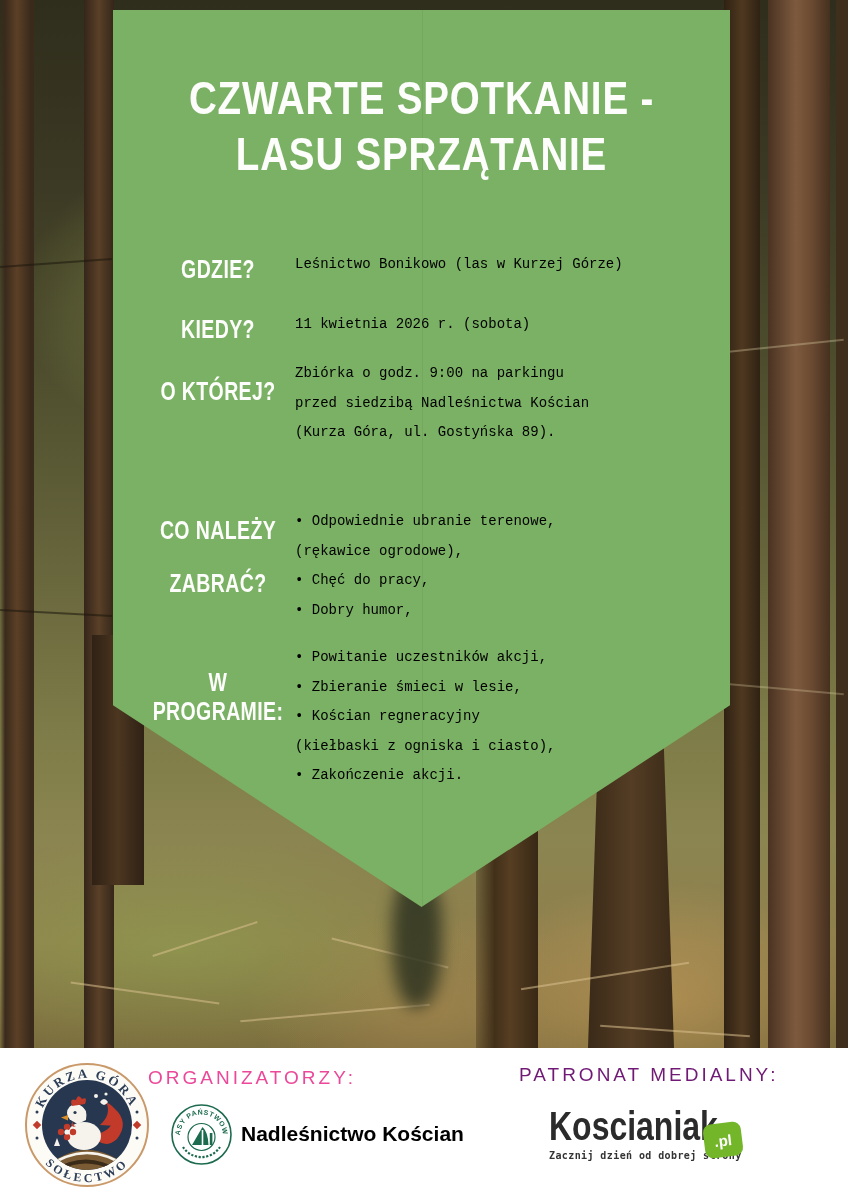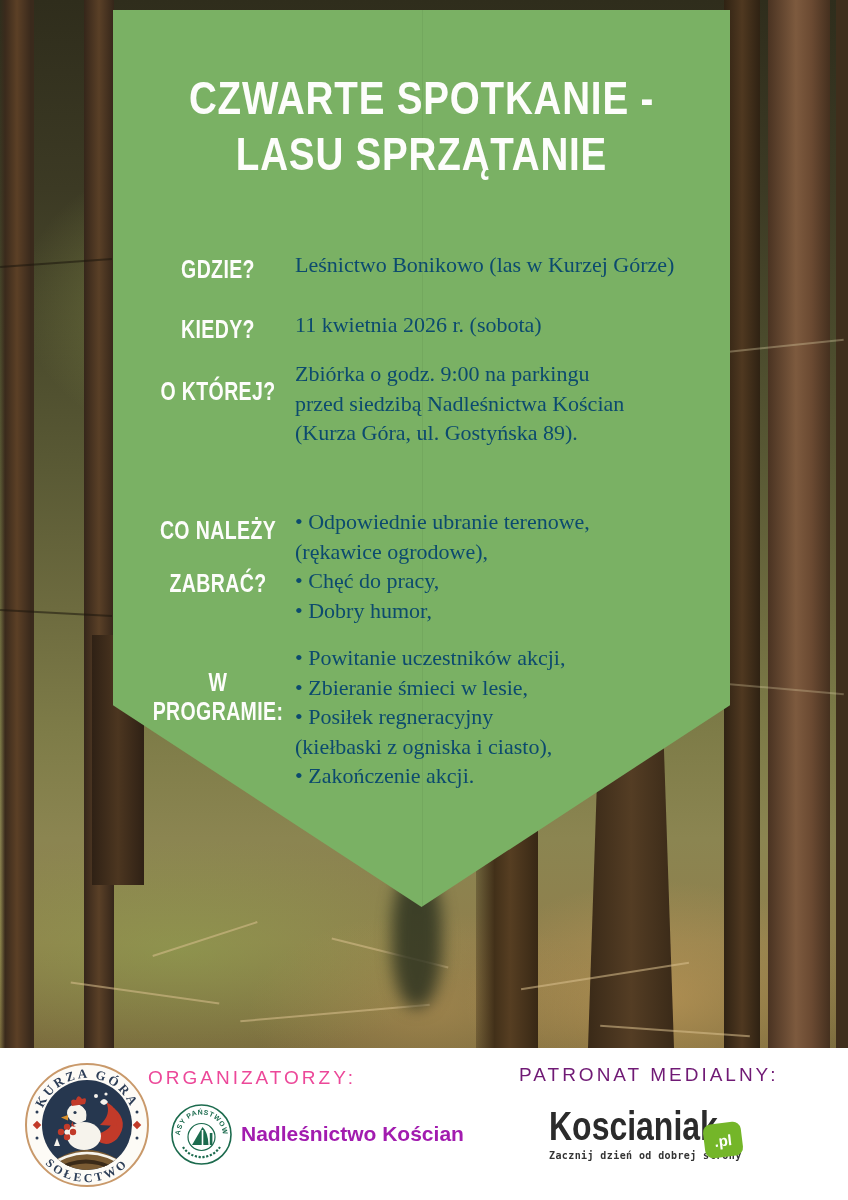--- a/index.html
+++ b/index.html
@@ -50,33 +50,33 @@
   
   .pennant{position:absolute;left:113px;top:10px;width:617px;height:897px;
       background:#7ab164;
       clip-path:polygon(0 0,100% 0,100% 77.5%,50% 100%,0 77.5%);}
   .fold{position:absolute;left:50%;top:0;width:1px;height:100%;background:rgba(0,0,0,.05);}
   .title{position:absolute;left:0;top:60px;width:100%;text-align:center;color:#fdfdfb;
       font-weight:700;font-size:47px;line-height:56px;transform:scaleX(.82);
       letter-spacing:1px;}
   .lbl{position:absolute;width:180px;left:15px;text-align:center;color:#fdfdfb;
       font-weight:700;font-size:25px;transform:scaleX(.78);letter-spacing:.5px;}
-  .content{position:absolute;left:182px;width:432px;color:#0c4a6e;
-      font-family:Liberation Serif, serif;font-size:22px;line-height:29.5px;
+  .content{position:absolute;left:182px;width:432px;color:#000000;
+      font-family:Liberation Mono, monospace;font-size:14px;line-height:29.5px;
       font-weight:400;}
 
   
   .footer{position:absolute;left:0;top:1048px;width:848px;height:152px;background:#ffffff;}
   .org-label{position:absolute;left:148px;top:1067px;color:#ec4899;font-size:19px;
       letter-spacing:3px;font-weight:400;}
   .pat-label{position:absolute;left:519px;top:1064px;color:#701a75;font-size:19px;
       letter-spacing:3px;font-weight:400;}
   .kurza-logo{position:absolute;left:24px;top:1062px;width:126px;height:126px;}
   .lp-logo{position:absolute;left:170px;top:1103px;width:63px;height:63px;}
-  .nadl{position:absolute;left:241px;top:1122px;color:#a21caf;font-size:21px;font-weight:700;}
+  .nadl{position:absolute;left:241px;top:1122px;color:#000000;font-size:21px;font-weight:700;}
   .kosc{position:absolute;left:549px;top:1105px;width:210px;}
   .kosc-name{font-size:41px;font-weight:700;color:#2b2b2b;transform:scaleX(.78);
       transform-origin:left center;display:inline-block;letter-spacing:0;line-height:42px;}
   .kosc-badge{position:absolute;left:155px;top:18px;width:38px;height:34px;background:#74b629;
       border-radius:8px;transform:rotate(-7deg);display:flex;align-items:center;justify-content:center;}
   .kosc-badge span{color:#fff;font-weight:700;font-size:15px;}
   .kosc-tag{margin-top:3px;font-family:"DejaVu Sans Mono",monospace;font-weight:700;
       font-size:10px;color:#333;letter-spacing:.4px;}
 </style>
 </head>
@@ -137,21 +137,21 @@
       <div>• Odpowiednie ubranie terenowe,</div>
       <div>(rękawice ogrodowe),</div>
       <div>• Chęć do pracy,</div>
       <div>• Dobry humor,</div>
     </div>
 
     <div class="lbl" style="top:658px">W PROGRAMIE:</div>
     <div class="content" style="top:633px">
       <div>• Powitanie uczestników akcji,</div>
       <div>• Zbieranie śmieci w lesie,</div>
-      <div>• Posiłek regneracyjny</div>
+      <div>• Kościan regneracyjny</div>
       <div>(kiełbaski z ogniska i ciasto),</div>
       <div>• Zakończenie akcji.</div>
     </div>
   </div>
 
   <div class="footer"></div>
 
   <svg class="kurza-logo" viewBox="0 0 126 126">
     <defs>
       <path id="kg-top" d="M 16,63 A 47,47 0 0 1 110,63"></path>

